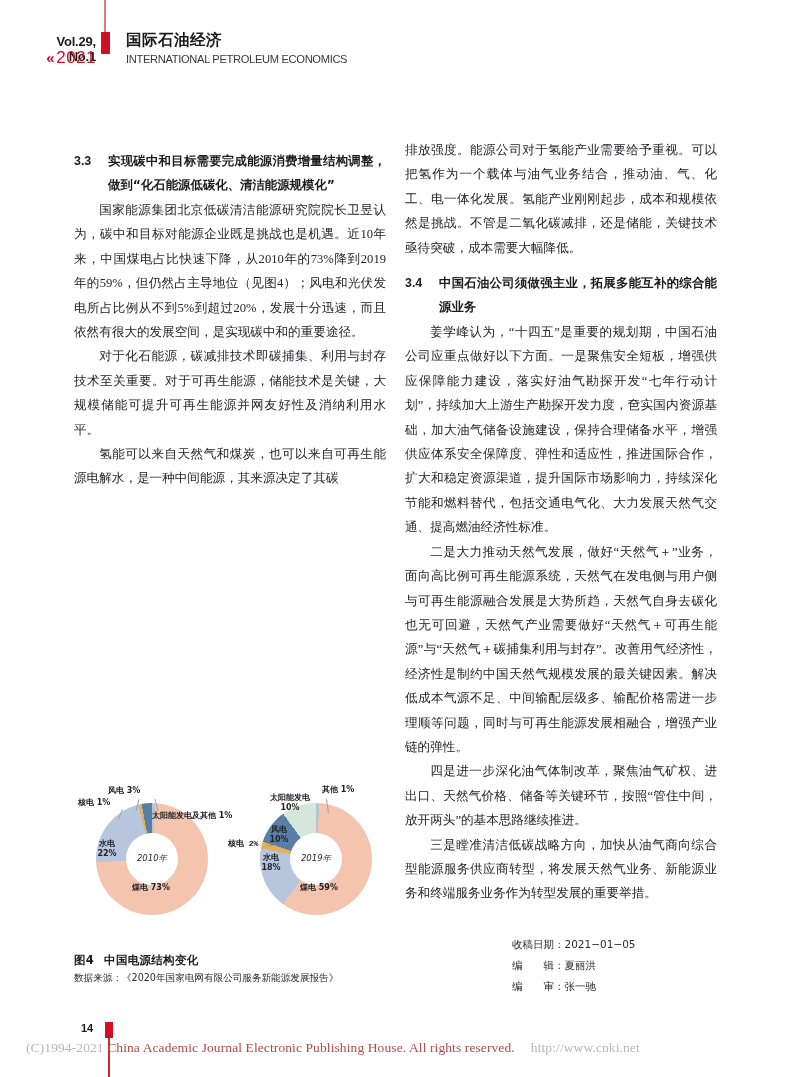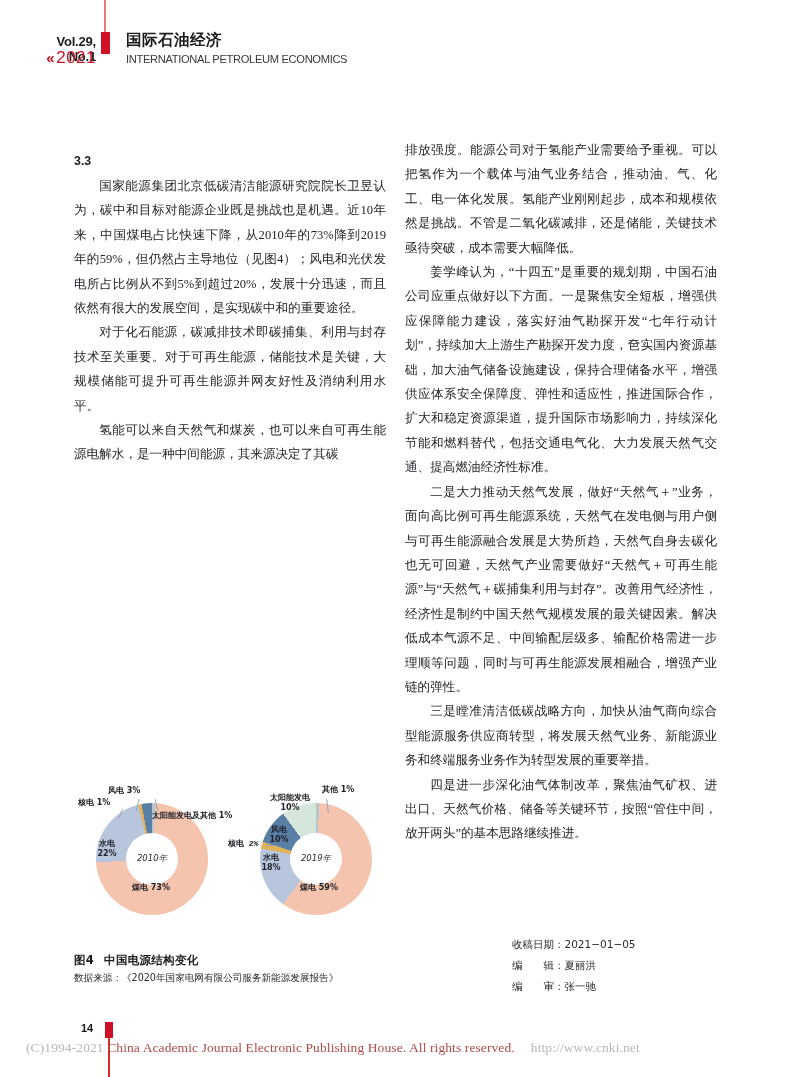--- a/index.html
+++ b/index.html
@@ -258,20 +258,21 @@
   </div>
   <div class="mast-cn">国际石油经济</div>
   <div class="mast-en">INTERNATIONAL PETROLEUM ECONOMICS</div>
 </div>
 
 <div class="col col-left">
 
 
   <div class="sec-head">
     <span class="sec-num">3.3</span>
+    <span class="sec-title">实现碳中和目标需要完成能源消费增量结构调整，做到“化石能源低碳化、清洁能源规模化”</span>
   </div>
 
   <p class="para">国家能源集团北京低碳清洁能源研究院院长卫昱认为，碳中和目标对能源企业既是挑战也是机遇。近10年来，中国煤电占比快速下降，从2010年的73%降到2019年的59%，但仍然占主导地位（见图4）；风电和光伏发电所占比例从不到5%到超过20%，发展十分迅速，而且依然有很大的发展空间，是实现碳中和的重要途径。</p>
   <p class="para">对于化石能源，碳减排技术即碳捕集、利用与封存技术至关重要。对于可再生能源，储能技术是关键，大规模储能可提升可再生能源并网友好性及消纳利用水平。</p>
   <p class="para">氢能可以来自天然气和煤炭，也可以来自可再生能源电解水，是一种中间能源，其来源决定了其碳</p>
 </div>
 
 <div class="figure">
   <div class="charts">
 
@@ -326,25 +327,29 @@
   <div class="fig-caption">
     <span class="cap-num">图4</span><span>中国电源结构变化</span>
   </div>
   <div class="fig-source">数据来源：《2020年国家电网有限公司服务新能源发展报告》</div>
 </div>
 
 <div class="col col-right">
 
   <p class="para noindent">排放强度。能源公司对于氢能产业需要给予重视。可以把氢作为一个载体与油气业务结合，推动油、气、化工、电一体化发展。氢能产业刚刚起步，成本和规模依然是挑战。不管是二氧化碳减排，还是储能，关键技术亟待突破，成本需要大幅降低。</p>
 
+  <div class="sec-head">
+    <span class="sec-num">3.4</span>
+    <span class="sec-title">中国石油公司须做强主业，拓展多能互补的综合能源业务</span>
+  </div>
 
   <p class="para">姜学峰认为，“十四五”是重要的规划期，中国石油公司应重点做好以下方面。一是聚焦安全短板，增强供应保障能力建设，落实好油气勘探开发“七年行动计划”，持续加大上游生产勘探开发力度，夿实国内资源基础，加大油气储备设施建设，保持合理储备水平，增强供应体系安全保障度、弹性和适应性，推进国际合作，扩大和稳定资源渠道，提升国际市场影响力，持续深化节能和燃料替代，包括交通电气化、大力发展天然气交通、提高燃油经济性标准。</p>
   <p class="para">二是大力推动天然气发展，做好“天然气＋”业务，面向高比例可再生能源系统，天然气在发电侧与用户侧与可再生能源融合发展是大势所趋，天然气自身去碳化也无可回避，天然气产业需要做好“天然气＋可再生能源”与“天然气＋碳捕集利用与封存”。改善用气经济性，经济性是制约中国天然气规模发展的最关键因素。解决低成本气源不足、中间输配层级多、输配价格需进一步理顺等问题，同时与可再生能源发展相融合，增强产业链的弹性。</p>
+  <p class="para">四是进一步深化油气体制改革，聚焦油气矿权、进出口、天然气价格、储备等关键环节，按照“管住中间，放开两头”的基本思路继续推进。</p>
   <p class="para">三是瞠准清洁低碳战略方向，加快从油气商向综合型能源服务供应商转型，将发展天然气业务、新能源业务和终端服务业务作为转型发展的重要举措。</p>
-  <p class="para">四是进一步深化油气体制改革，聚焦油气矿权、进出口、天然气价格、储备等关键环节，按照“管住中间，放开两头”的基本思路继续推进。</p>
 </div>
 
 <div class="signoff">
   <div class="row">
     <span class="k">收稿日期</span>
       <span>：</span>
       <span>2021−01−05</span>
   </div>
   <div class="row">
     <span class="k">编　　辑</span>

